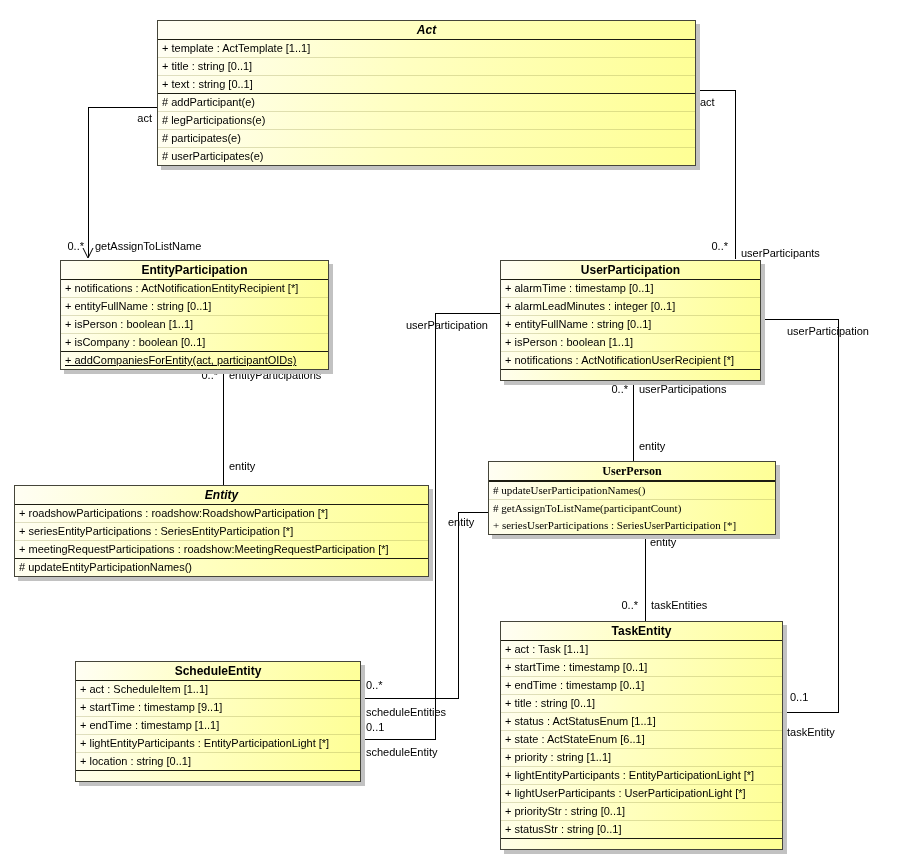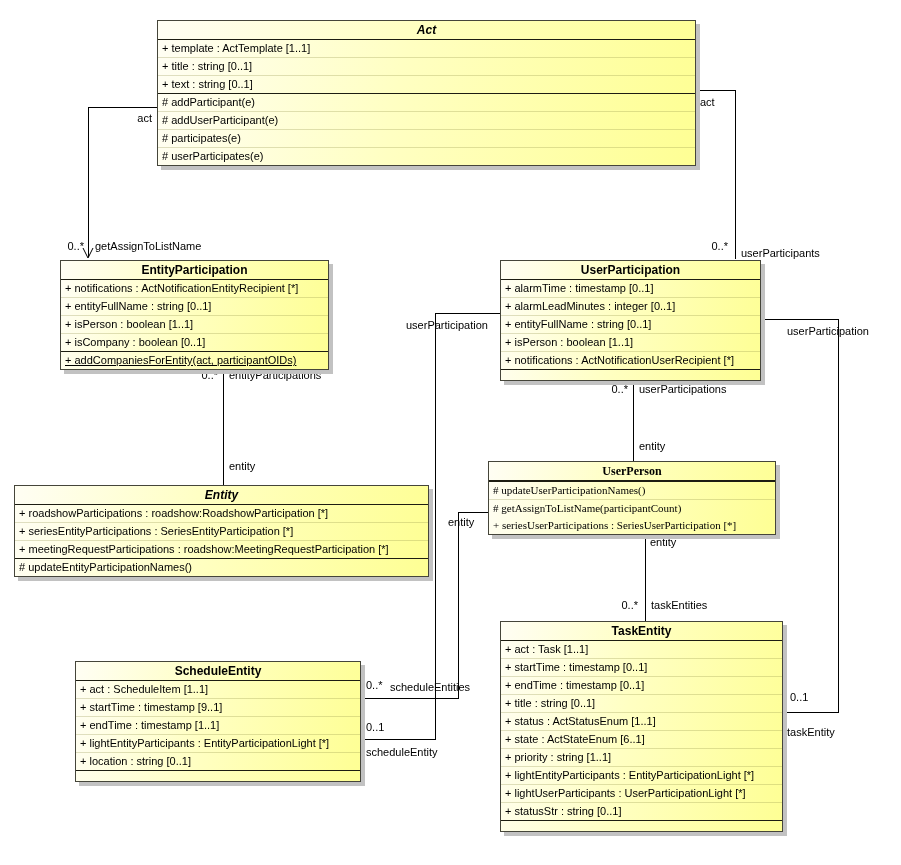--- a/index.html
+++ b/index.html
@@ -67,38 +67,38 @@
   <span class="edge-label" style="left:650px;top:536px;">entity</span>
   <span class="edge-label ra" style="left:614px;top:599px;width:24px;">0..*</span>
   <span class="edge-label" style="left:651px;top:599px;">taskEntities</span>
 
   <span class="edge-label" style="left:406px;top:319px;">userParticipation</span>
   <span class="edge-label" style="left:366px;top:721px;">0..1</span>
   <span class="edge-label" style="left:366px;top:746px;">scheduleEntity</span>
 
   <span class="edge-label" style="left:448px;top:516px;">entity</span>
   <span class="edge-label" style="left:366px;top:679px;">0..*</span>
-  <span class="edge-label" style="left:366px;top:681px;margin-left:24px;">scheduleEntities</span>
+  <span class="edge-label" style="left:366px;top:706px;">scheduleEntities</span>
 
   <span class="edge-label" style="left:787px;top:325px;">userParticipation</span>
   <span class="edge-label" style="left:790px;top:691px;">0..1</span>
   <span class="edge-label" style="left:787px;top:726px;">taskEntity</span>
 
   <div class="cls" id="cls-act">
     <div class="cls-title abstract">Act</div>
     <div class="compartment attrs">
 
     <div class="member">+ template : ActTemplate [1..1]</div>
         <div class="member">+ title : string [0..1]</div>
         <div class="member">+ text : string [0..1]</div>
       </div>
     <div class="compartment methods">
 
     <div class="member"># addParticipant(e)</div>
-        <div class="member"># addUserParticipant(e)</div>
+        <div class="member"># legParticipations(e)</div>
         <div class="member"># participates(e)</div>
         <div class="member"># userParticipates(e)</div>
       </div>
   </div>
 
   <div class="cls" id="cls-entityParticipation">
     <div class="cls-title">EntityParticipation</div>
     <div class="compartment attrs">
 
     <div class="member">+ notifications : ActNotificationEntityRecipient [*]</div>
@@ -175,20 +175,21 @@
 
     <div class="member">+ act : Task [1..1]</div>
         <div class="member">+ startTime : timestamp [0..1]</div>
         <div class="member">+ endTime : timestamp [0..1]</div>
         <div class="member">+ title : string [0..1]</div>
         <div class="member">+ status : ActStatusEnum [1..1]</div>
         <div class="member">+ state : ActStateEnum [6..1]</div>
         <div class="member">+ priority : string [1..1]</div>
         <div class="member">+ lightEntityParticipants : EntityParticipationLight [*]</div>
         <div class="member">+ lightUserParticipants : UserParticipationLight [*]</div>
+        <div class="member">+ priorityStr : string [0..1]</div>
         <div class="member">+ statusStr : string [0..1]</div>
       </div>
     <div class="compartment methods">
       
     </div>
   </div>
 
 </div>
 
 </body></html>

